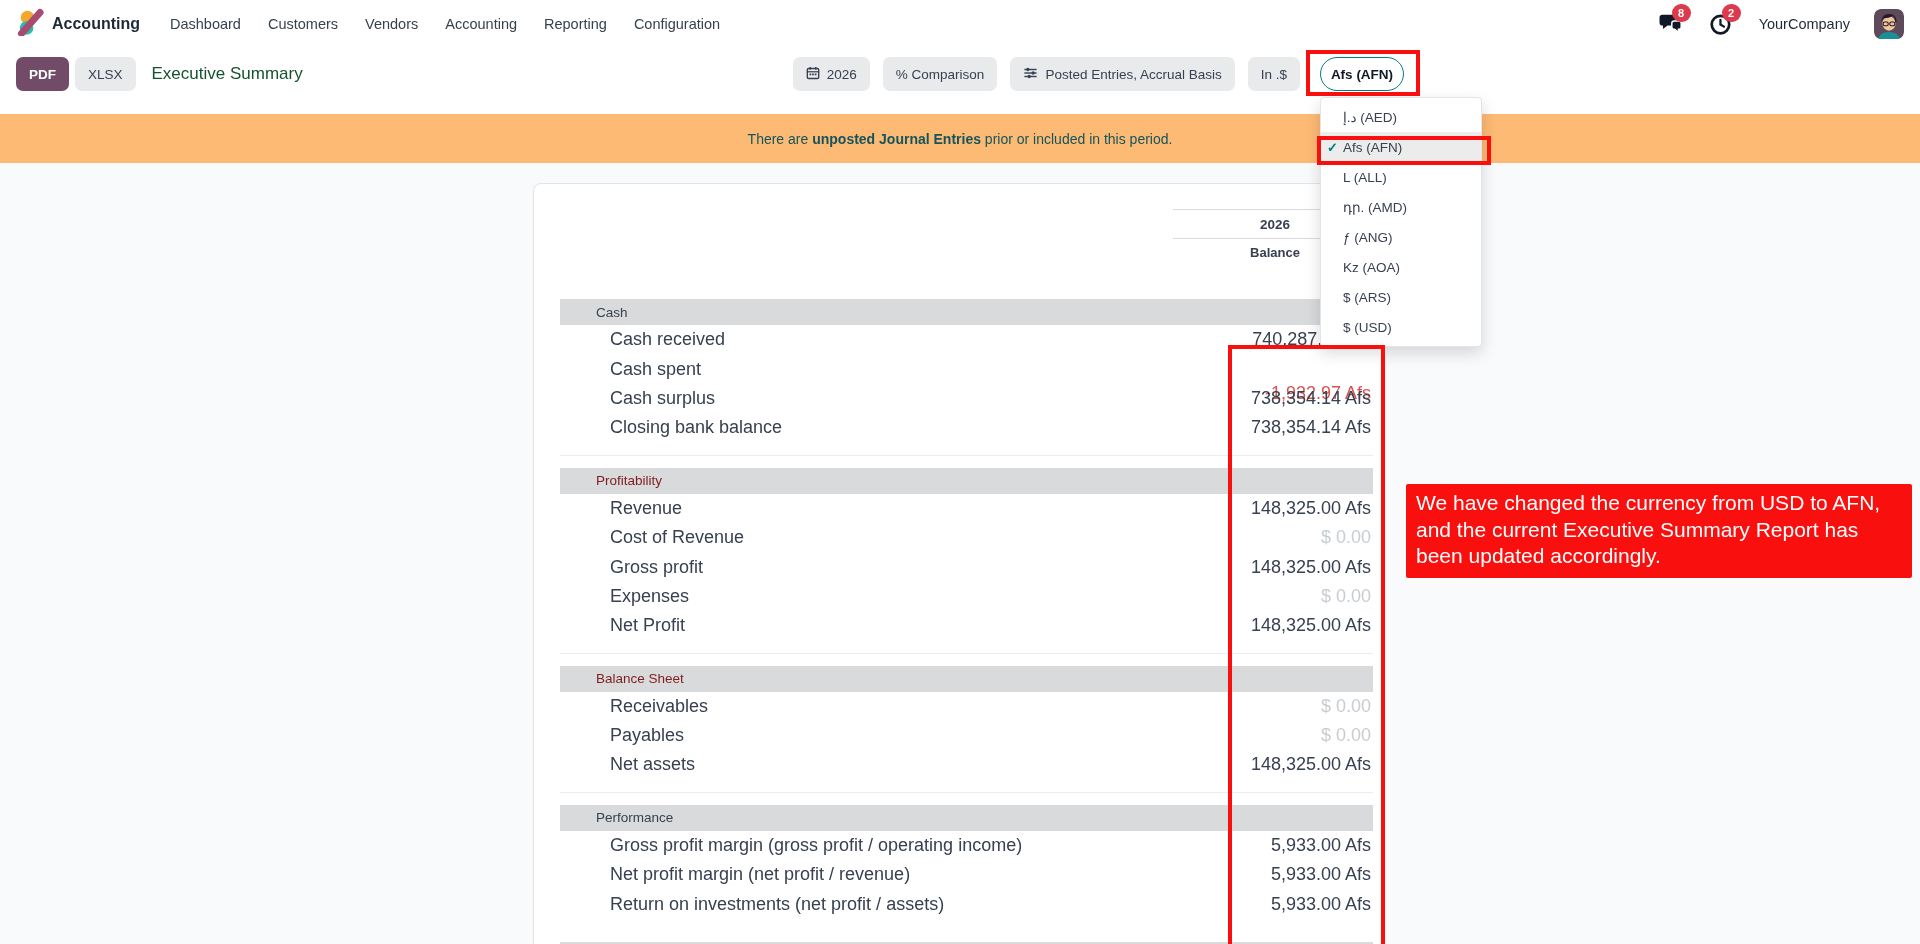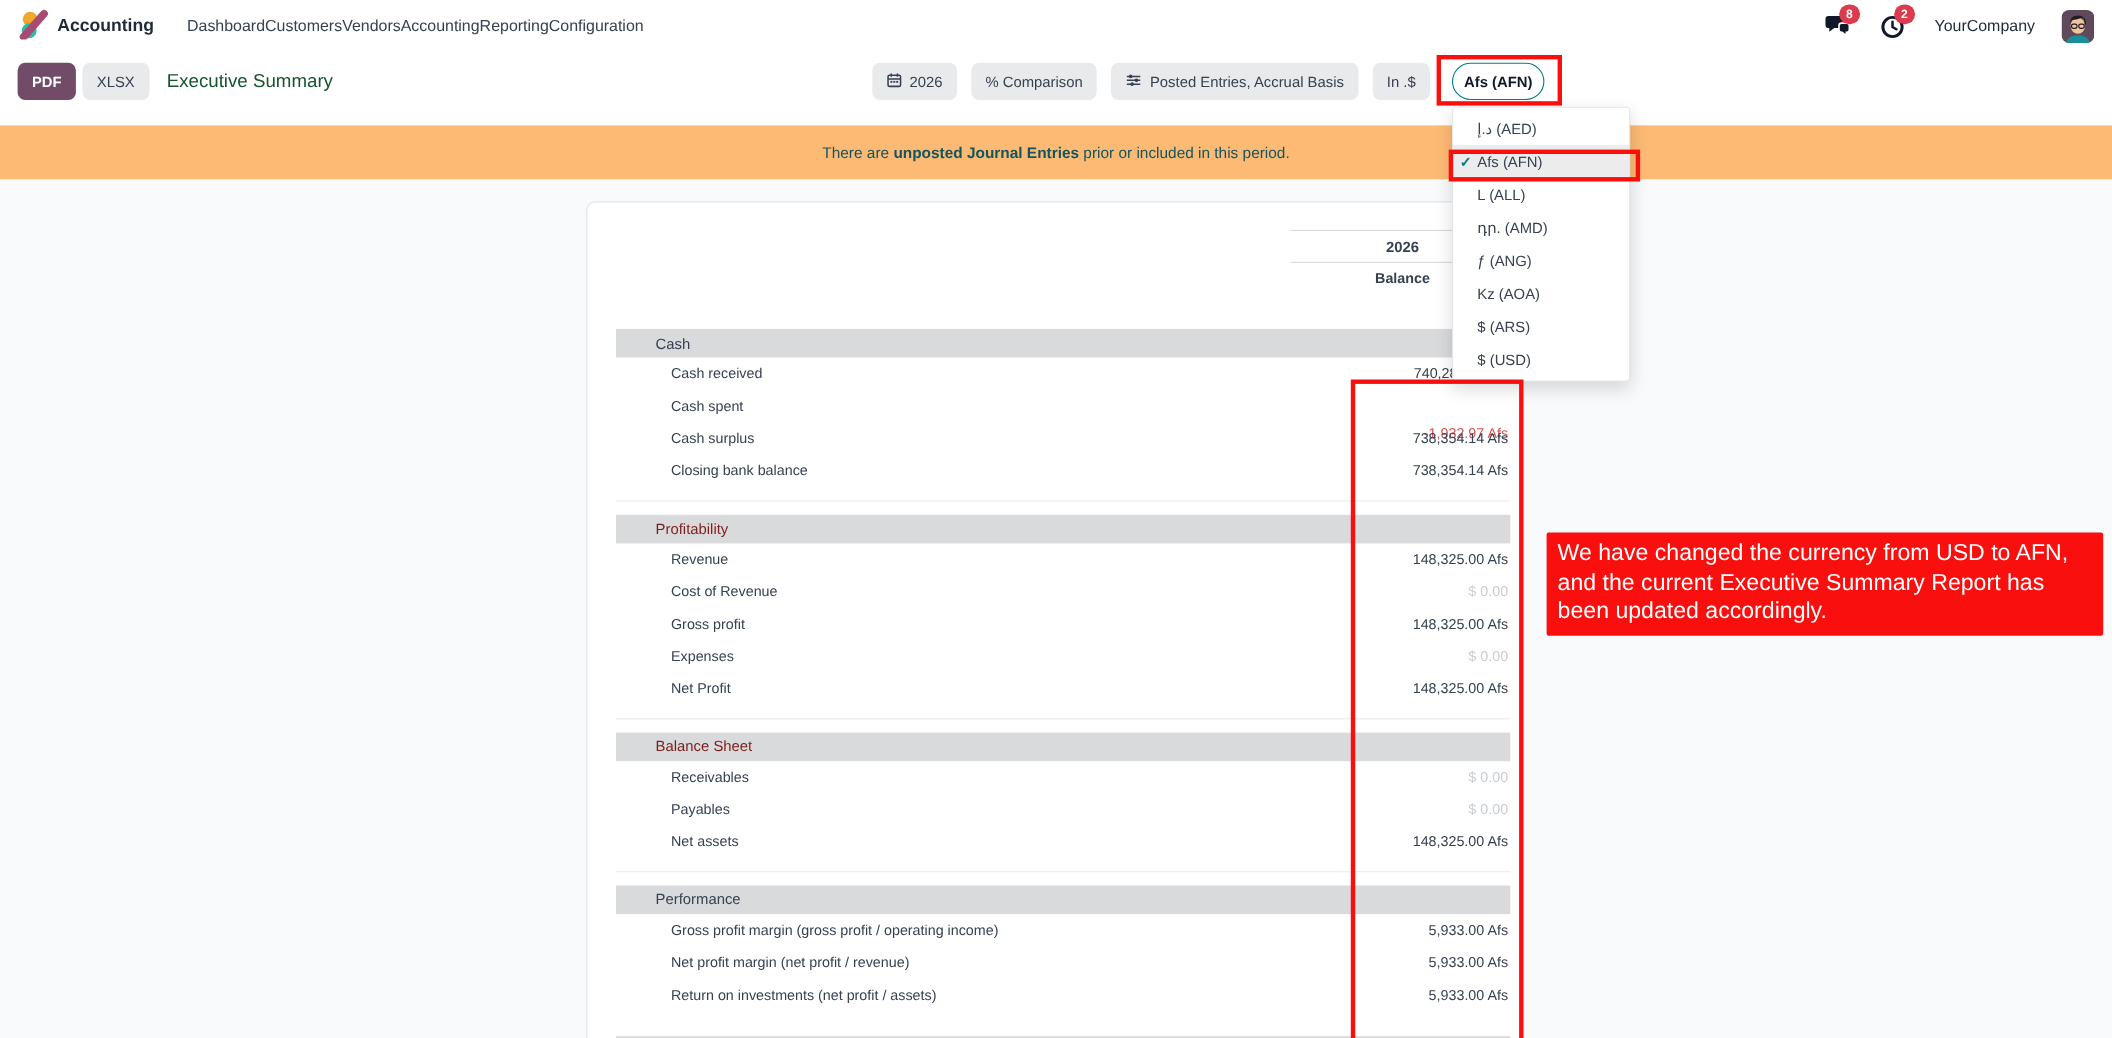--- a/index.html
+++ b/index.html
@@ -4,21 +4,21 @@
 <style>
   html,body{margin:0;padding:0;}
   body{width:1920px;height:944px;position:relative;overflow:hidden;
        font-family:"Liberation Sans",sans-serif;background:#f9fafb;color:#374151;}
 
   
   .topnav{position:absolute;left:0;top:0;width:1920px;height:48px;background:#fff;
           display:flex;align-items:center;padding:0 16px;box-sizing:border-box;gap:10px;}
   .brand{display:flex;align-items:center;gap:8px;}
   .app-name{font-size:16px;font-weight:700;color:#1f2937;}
-  .nav-menu{display:flex;margin-left:20px;}
+  .nav-menu{display:flex;gap:27px;margin-left:20px;}
   .nav-item{font-size:14.5px;color:#374151;cursor:pointer;white-space:nowrap;}
   .nav-right{margin-left:auto;display:flex;align-items:center;gap:24px;}
   .icon-wrap{position:relative;width:26px;height:26px;}
   .badge{position:absolute;top:-7px;left:13px;min-width:11px;height:18px;padding:0 4px;
          background:#dc3a4d;color:#fff;font-size:11px;font-weight:700;border-radius:9px;
          display:flex;align-items:center;justify-content:center;}
   .company{font-size:14.5px;color:#1f2937;}
   .avatar{width:30px;height:30px;border-radius:7px;overflow:hidden;display:block;}
 
   
@@ -48,21 +48,21 @@
   .rep-year{border-top:1px solid #d8dadc;height:28px;display:flex;align-items:center;
             justify-content:center;font-size:13.5px;font-weight:600;color:#374151;}
   .rep-col{border-top:1px solid #d8dadc;height:26px;display:flex;align-items:center;
             justify-content:center;font-size:13px;font-weight:700;color:#374151;}
   .tbl{margin:34px 10px 0 26px;}
   .section + .section{border-top:1px solid #ebecee;margin-top:12px;padding-top:12px;}
   .sec-bar{height:26px;background:#d9dadb;display:flex;align-items:center;
            padding-left:36px;font-size:13.5px;font-weight:400;color:#374151;}
   .sec-bar.teal{color:#7f1d1d;}
   .row{height:29.4px;display:flex;align-items:center;justify-content:space-between;
-       font-size:13px;color:#374151;}
+       font-size:18px;color:#374151;}
   .row .lbl{padding-left:50px;}
   .row .val{padding-right:2px;}
   .val.muted{color:#c8cdd2;}
   .val.negative{color:#d9534f;margin-top:48px;}
   .sec-stub{margin-top:23px;height:26px;background:#d9dadb;}
 
   
   .dropdown{position:absolute;left:1320px;top:97px;width:162px;background:#fff;z-index:20;
             border:1px solid #e3e5e8;border-radius:4px;box-shadow:0 6px 16px rgba(0,0,0,.15);
             padding:4px 0;box-sizing:border-box;}

